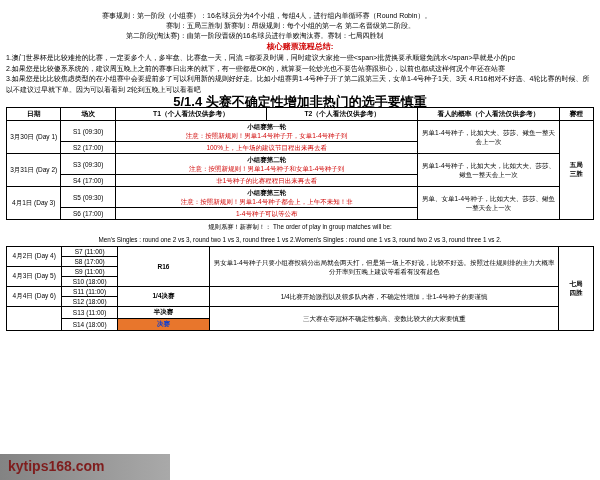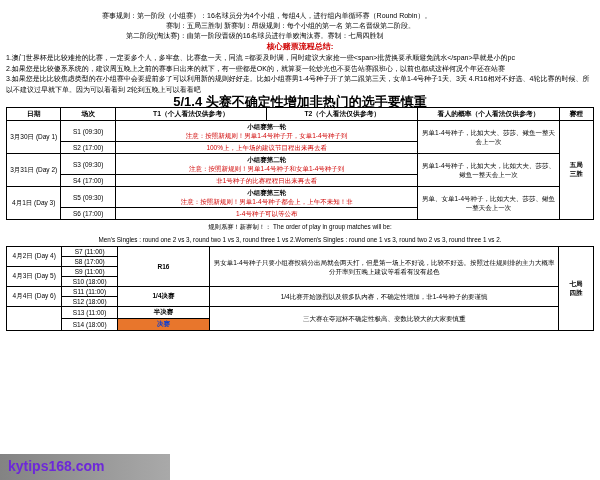--- a/index.html
+++ b/index.html
@@ -33,21 +33,21 @@
   .t2C{width:150px;}
   .oddC{width:140px;}
   .grpC{width:34px;}
   .orderline{font-size:6.3px;line-height:9px;text-align:center;padding:2px;}
   .cellbig{font-size:6.5px;line-height:9px;}
   .wm-band{
     position:absolute;left:0;bottom:0;width:170px;height:26px;
     background:linear-gradient(90deg,#6d6d6d,#9a9a9a);
     opacity:.85;
   }
-  .wm-txt{position:absolute;left:8px;bottom:6px;color:#6d28d9;font-size:14px;font-weight:bold;}
+  .wm-txt{position:absolute;left:8px;bottom:6px;color:#7f1d1d;font-size:14px;font-weight:bold;}
   .topstrip{height:9px;}
 </style>
 </head>
 <body>
 
 <div class="page">
 
   <div class="topstrip"></div>
 
   <div class="top">

